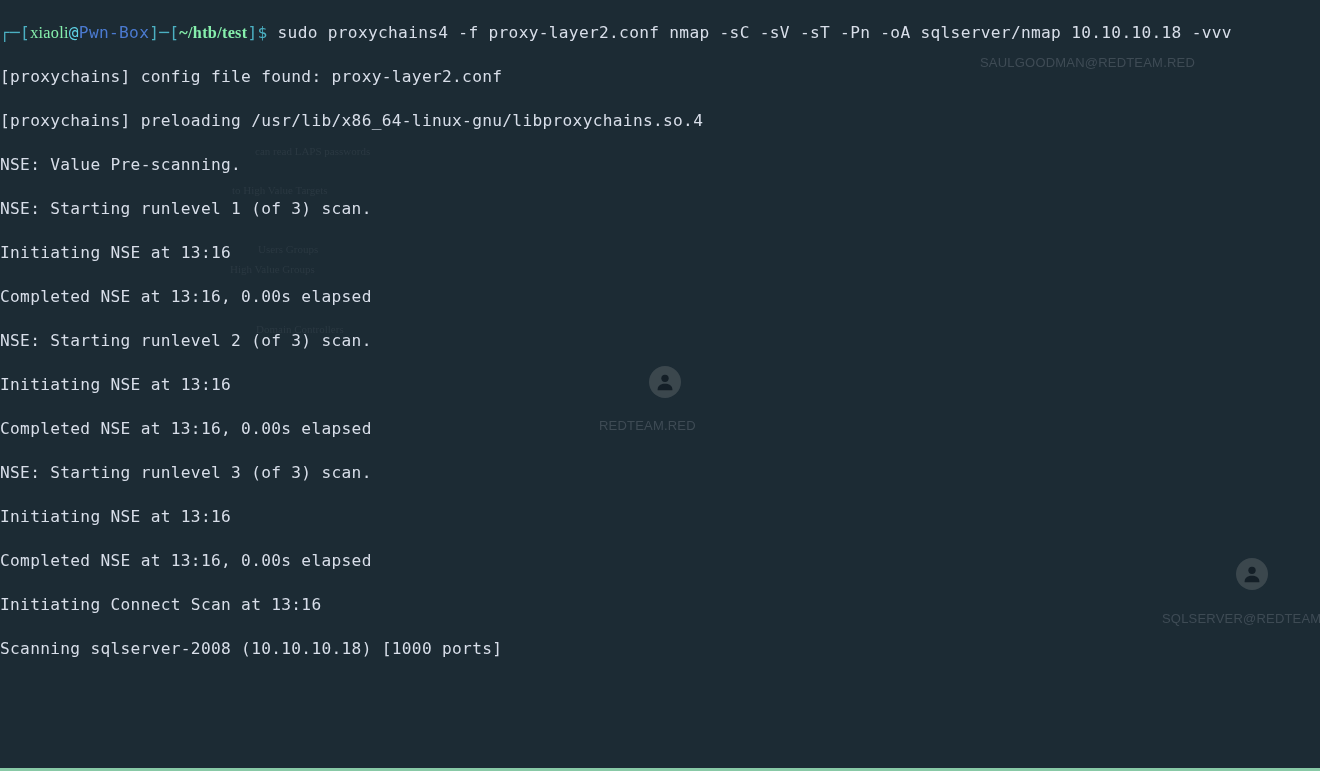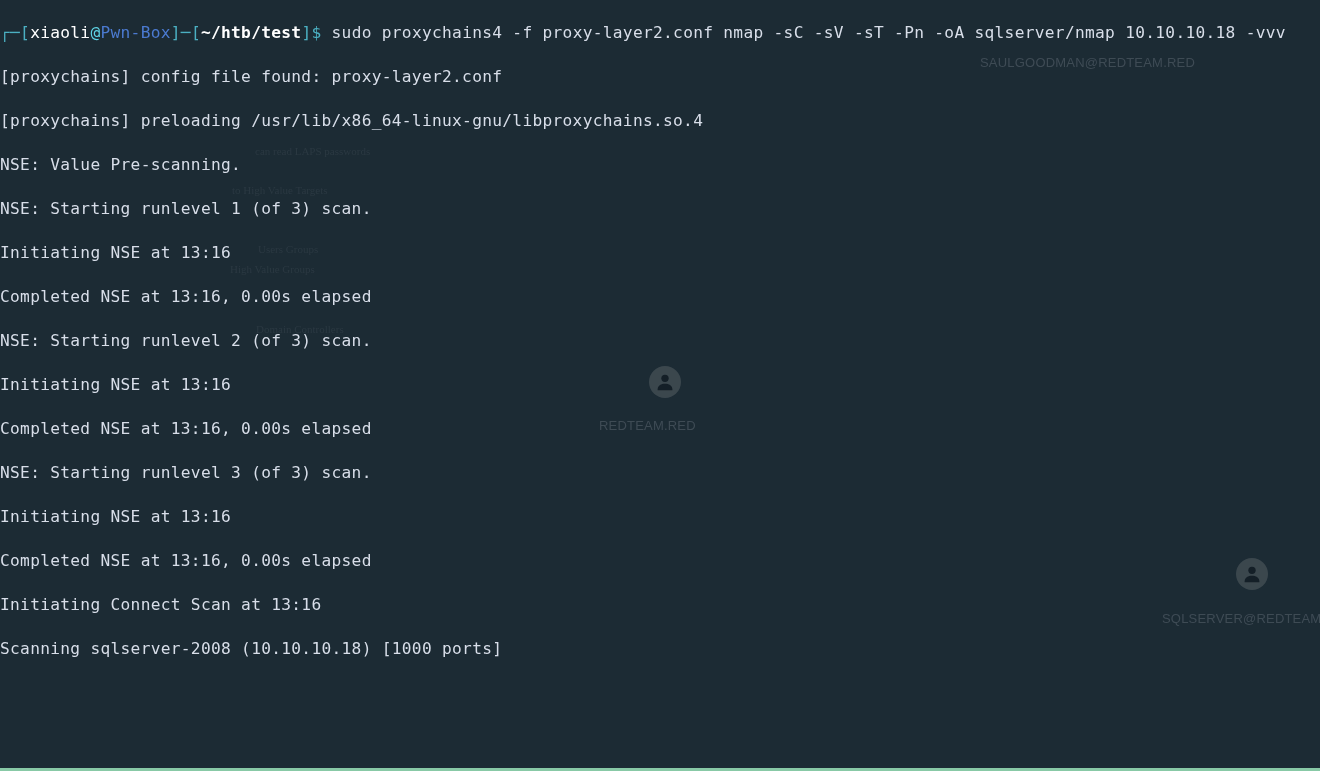--- a/index.html
+++ b/index.html
@@ -22,21 +22,21 @@
     .terminal {
       padding: 0;
       white-space: pre;
       letter-spacing: 0.3px;
     }
     .line {
       height: 22px;
     }
     .cyan { color: #4bb0c2; }
     .brightcyan { color: #5fd4e6; }
-    .red { color: #ffffff; }
+    .red { color: #86efac; font-family: Liberation Serif, serif; }
     .blue { color: #4b7ad0; }
     .white { color: #d8dee9; }
     .bold { font-weight: bold; }
     .watermark {
       position: absolute;
       color: rgba(125, 135, 145, 0.35);
       font-family: Arial, sans-serif;
       font-size: 13px;
       letter-spacing: 0.2px;
       pointer-events: none;

